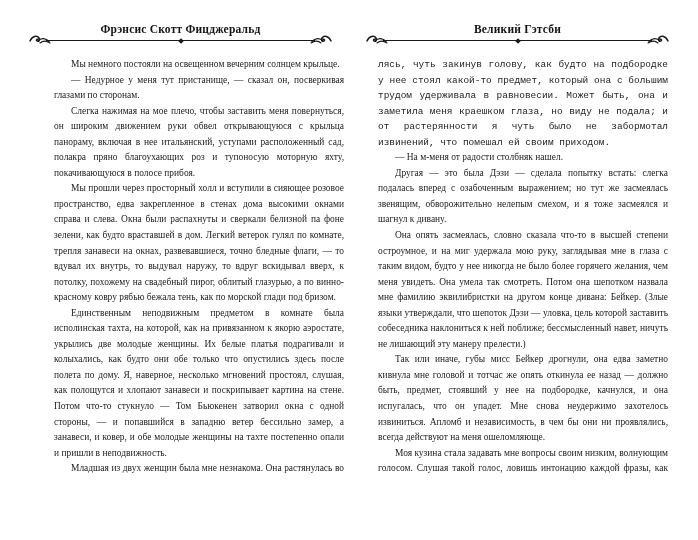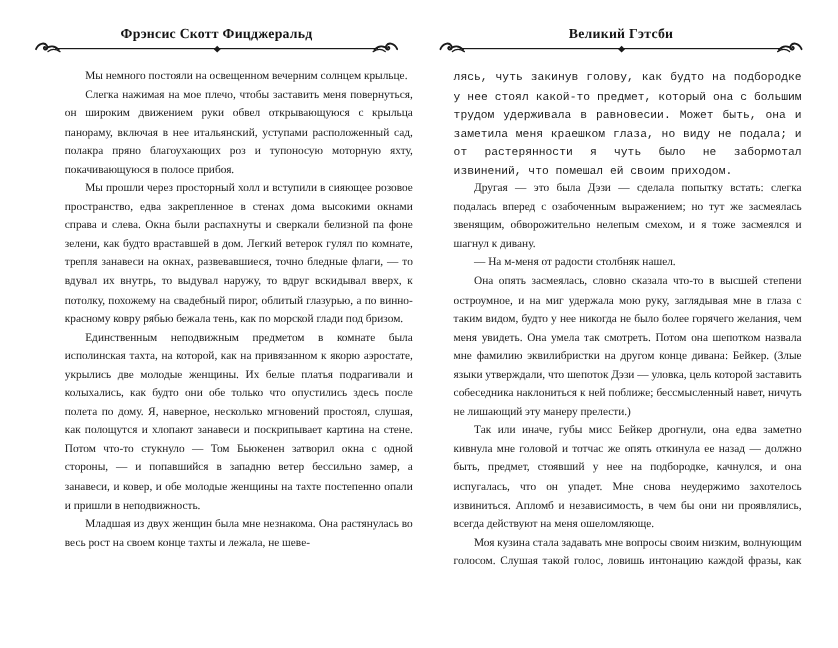--- a/index.html
+++ b/index.html
@@ -143,20 +143,21 @@
             <path d="M2 9 C4 4, 9 3, 11 6 C12.5 8.2, 10.5 10, 9 9 C8 8.3, 8.6 6.9, 9.8 7.2" fill="none" stroke="currentColor" stroke-width="1.5" stroke-linecap="round"></path>
             <path d="M10 9 C13 5.5, 18 6, 21 9.5" fill="none" stroke="currentColor" stroke-width="1.4" stroke-linecap="round"></path>
             <path d="M12 11 C15 8.5, 19 9, 22 11" fill="none" stroke="currentColor" stroke-width="1.1" stroke-linecap="round"></path>
           </svg>
         </span>
       </div>
     </div>
 
     <div class="textblock">
       <p>Мы немного постояли на освещенном вечерним солнцем крыльце.</p>
+      <p>— Недурное у меня тут пристанище, — сказал он, посверкивая глазами по сторонам.</p>
       <p>Слегка нажимая на мое плечо, чтобы заставить меня повернуться, он широким движением руки обвел открывающуюся с крыльца панораму, включая в нее итальянский, уступами расположенный сад, полакра пряно благоухающих роз и тупоносую моторную яхту, покачивающуюся в полосе прибоя.</p>
       <p>Мы прошли через просторный холл и вступили в сияющее розовое пространство, едва закрепленное в стенах дома высокими окнами справа и слева. Окна были распахнуты и сверкали белизной па фоне зелени, как будто враставшей в дом. Легкий ветерок гулял по комнате, трепля занавеси на окнах, развевавшиеся, точно бледные флаги, — то вдувал их внутрь, то выдувал наружу, то вдруг вскидывал вверх, к потолку, похожему на свадебный пирог, облитый глазурью, а по винно-красному ковру рябью бежала тень, как по морской глади под бризом.</p>
       <p>Единственным неподвижным предметом в комнате была исполинская тахта, на которой, как на привязанном к якорю аэростате, укрылись две молодые женщины. Их белые платья подрагивали и колыхались, как будто они обе только что опустились здесь после полета по дому. Я, наверное, несколько мгновений простоял, слушая, как полощутся и хлопают занавеси и поскрипывает картина на стене. Потом что-то стукнуло — Том Бьюкенен затворил окна с одной стороны, — и попавшийся в западню ветер бессильно замер, а занавеси, и ковер, и обе молодые женщины на тахте постепенно опали и пришли в неподвижность.</p>
       <p>Младшая из двух женщин была мне незнакома. Она растянулась во весь рост на своем конце тахты и лежала, не шеве-</p>
     </div>
 
     <div class="folio">12</div>
   </div>
 
   <div class="page page-right">
@@ -177,22 +178,22 @@
             <path d="M2 9 C4 4, 9 3, 11 6 C12.5 8.2, 10.5 10, 9 9 C8 8.3, 8.6 6.9, 9.8 7.2" fill="none" stroke="currentColor" stroke-width="1.5" stroke-linecap="round"></path>
             <path d="M10 9 C13 5.5, 18 6, 21 9.5" fill="none" stroke="currentColor" stroke-width="1.4" stroke-linecap="round"></path>
             <path d="M12 11 C15 8.5, 19 9, 22 11" fill="none" stroke="currentColor" stroke-width="1.1" stroke-linecap="round"></path>
           </svg>
         </span>
       </div>
     </div>
 
     <div class="textblock">
       <p class="cont">лясь, чуть закинув голову, как будто на подбородке у нее стоял какой-то предмет, который она с большим трудом удерживала в равновесии. Может быть, она и заметила меня краешком глаза, но виду не подала; и от растерянности я чуть было не забормотал извинений, что помешал ей своим приходом.</p>
+      <p>— На м-меня от радости столбняк нашел.</p>
       <p>Другая — это была Дэзи — сделала попытку встать: слегка подалась вперед с озабоченным выражением; но тут же засмеялась звенящим, обворожительно нелепым смехом, и я тоже засмеялся и шагнул к дивану.</p>
-      <p>— На м-меня от радости столбняк нашел.</p>
       <p>Она опять засмеялась, словно сказала что-то в высшей степени остроумное, и на миг удержала мою руку, заглядывая мне в глаза с таким видом, будто у нее никогда не было более горячего желания, чем меня увидеть. Она умела так смотреть. Потом она шепотком назвала мне фамилию эквилибристки на другом конце дивана: Бейкер. (Злые языки утверждали, что шепоток Дэзи — уловка, цель которой заставить собеседника наклониться к ней поближе; бессмысленный навет, ничуть не лишающий эту манеру прелести.)</p>
       <p>Так или иначе, губы мисс Бейкер дрогнули, она едва заметно кивнула мне головой и тотчас же опять откинула ее назад — должно быть, предмет, стоявший у нее на подбородке, качнулся, и она испугалась, что он упадет. Мне снова неудержимо захотелось извиниться. Апломб и независимость, в чем бы они ни проявлялись, всегда действуют на меня ошеломляюще.</p>
       <p>Моя кузина стала задавать мне вопросы своим низким, волнующим голосом. Слушая такой голос, ловишь интонацию каждой фразы, как будто это музыка, которая больше никогда не прозвучит. Лицо Дэзи, миловидное и грустное, оживляли только яркие глаза и яркий чувственный рот, но в голосе было многое, чего не могли потом забыть любившие ее мужчины, — певучая властность, негромкий призыв «услышь», отзвук веселья и радостей, только что миновавших, и веселья и радостей, ожидающих впереди.</p>
     </div>
 
     <div class="folio">13</div>
   </div>
 
 </div>
 

